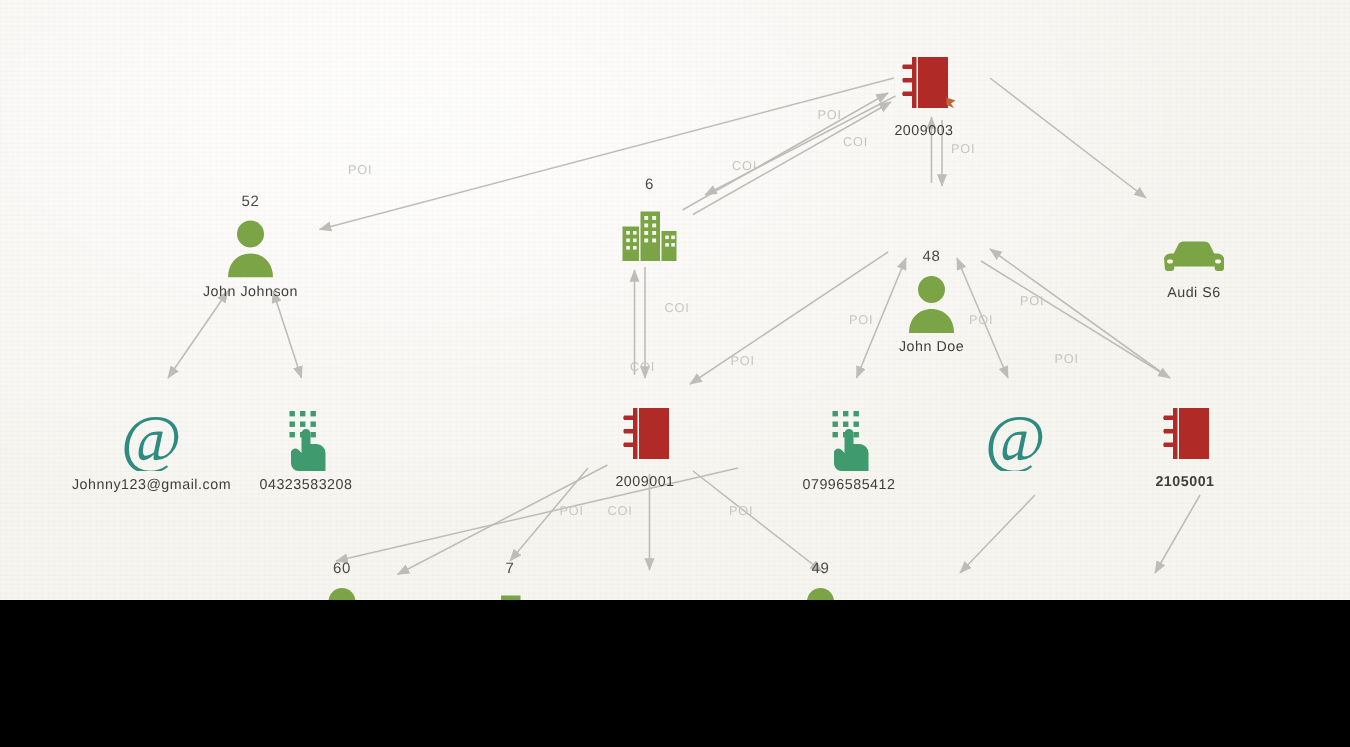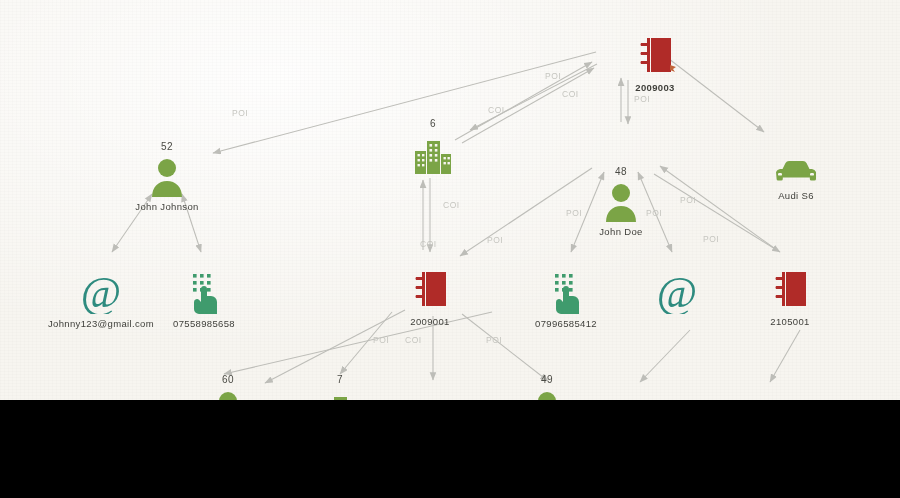--- a/index.html
+++ b/index.html
@@ -168,36 +168,36 @@
     <text class="edge-label" x="487" y="243">POI</text>
     <text class="edge-label" x="566" y="216">POI</text>
     <text class="edge-label" x="646" y="216">POI</text>
     <text class="edge-label" x="680" y="203">POI</text>
     <text class="edge-label" x="703" y="242">POI</text>
     <text class="edge-label" x="373" y="343">POI</text>
     <text class="edge-label" x="405" y="343">COI</text>
     <text class="edge-label" x="486" y="343">POI</text>
   </svg>
 
-  <div class="node" style="left:655px; top:22px;font-weight:bold;">
+  <div class="node" style="left:616px; top:22px;">
     <div class="node-badge"></div>
     <div class="node-icon">
       <svg width="42" height="44" viewBox="0 0 42 44">
         <rect x="17" y="4" width="20" height="34" fill="#b02b28"></rect>
         <rect x="13" y="4" width="3" height="34" fill="#b02b28"></rect>
         <path d="M7 9 h6 v3 h-6 a2.6 2.6 0 0 1 0 -3 z" fill="#b02b28"></path>
         <path d="M7 18 h6 v3 h-6 a2.6 2.6 0 0 1 0 -3 z" fill="#b02b28"></path>
         <path d="M7 27 h6 v3 h-6 a2.6 2.6 0 0 1 0 -3 z" fill="#b02b28"></path>
         <path d="M36 31 l6 2 -3 2 2 3 -5 -2 z" fill="#c0643a"></path>
       </svg>
     </div>
     <div class="node-label">2009003</div>
   </div>
 
-  <div class="node" style="left:167px; top:141px;text-align:center;">
+  <div class="node" style="left:167px; top:129px;text-align:center;">
     <div class="node-badge">52</div>
     <div class="node-icon">
       <svg width="38" height="40" viewBox="0 0 38 40">
         <circle cx="19" cy="11" r="9" fill="#7ba446"></circle>
         <path d="M4 40 c0 -10 6.5 -16 15 -16 s15 6 15 16 z" fill="#7ba446"></path>
       </svg>
     </div>
     <div class="node-label">John Johnson</div>
   </div>
 
@@ -277,21 +277,21 @@
           <rect x="6" y="9" width="3.6" height="3.6"></rect>
             <rect x="13" y="9" width="3.6" height="3.6"></rect>
             <rect x="20" y="9" width="3.6" height="3.6"></rect>
           <rect x="6" y="16" width="3.6" height="3.6"></rect>
             <rect x="13" y="16" width="3.6" height="3.6"></rect>
             <rect x="20" y="16" width="3.6" height="3.6"></rect>
         </g>
         <path d="M17 14 a3 3 0 0 1 3 3 v7 h4 a6 6 0 0 1 6 6 v12 h-18 a5 5 0 0 1 -5 -5 v-7 a3 3 0 0 1 5.2 -2 l1.8 2 v-13 a3 3 0 0 1 3 -3 z" fill="#3f9b6d"></path>
       </svg>
     </div>
-    <div class="node-label">07558985658</div>
+    <div class="node-label">04323583208</div>
   </div>
 
   <div class="node" style="left:430px; top:256px;">
     <div class="node-badge"></div>
     <div class="node-icon">
       <svg width="42" height="44" viewBox="0 0 42 44">
         <rect x="17" y="4" width="20" height="34" fill="#b02b28"></rect>
         <rect x="13" y="4" width="3" height="34" fill="#b02b28"></rect>
         <path d="M7 9 h6 v3 h-6 a2.6 2.6 0 0 1 0 -3 z" fill="#b02b28"></path>
         <path d="M7 18 h6 v3 h-6 a2.6 2.6 0 0 1 0 -3 z" fill="#b02b28"></path>
@@ -324,21 +324,21 @@
 
   <div class="node" style="left:677px; top:258px;">
     <div class="node-badge"></div>
     <div class="node-icon">
       <svg width="46" height="44" viewBox="0 0 46 44">
         <text x="23" y="37" text-anchor="middle" font-family="'Liberation Serif', serif" font-size="44" fill="#2e8b7f">@</text>
       </svg>
     </div>
   </div>
 
-  <div class="node" style="left:790px; top:256px;">
+  <div class="node" style="left:790px; top:256px;font-weight:bold;">
     <div class="node-badge"></div>
     <div class="node-icon">
       <svg width="42" height="44" viewBox="0 0 42 44">
         <rect x="17" y="4" width="20" height="34" fill="#b02b28"></rect>
         <rect x="13" y="4" width="3" height="34" fill="#b02b28"></rect>
         <path d="M7 9 h6 v3 h-6 a2.6 2.6 0 0 1 0 -3 z" fill="#b02b28"></path>
         <path d="M7 18 h6 v3 h-6 a2.6 2.6 0 0 1 0 -3 z" fill="#b02b28"></path>
         <path d="M7 27 h6 v3 h-6 a2.6 2.6 0 0 1 0 -3 z" fill="#b02b28"></path>
       </svg>
     </div>

